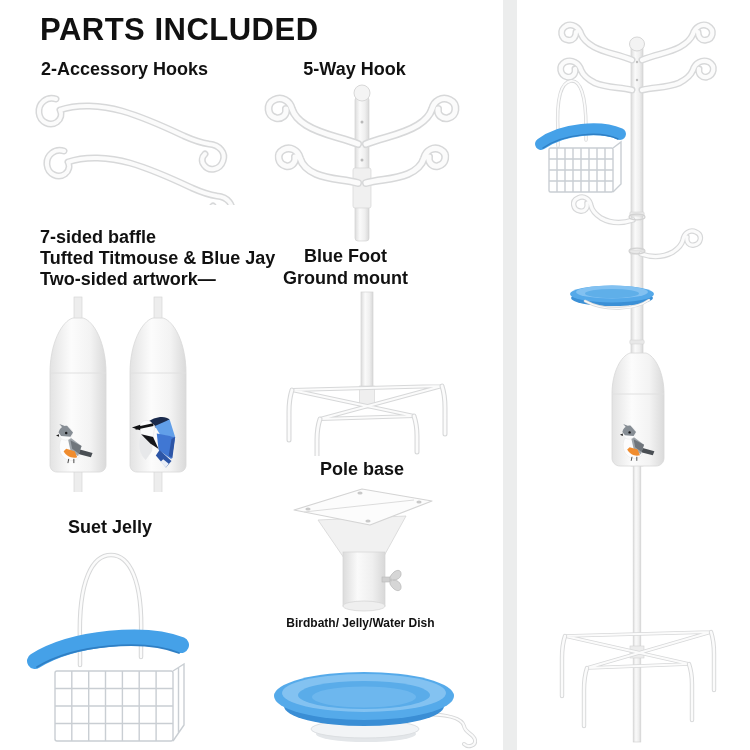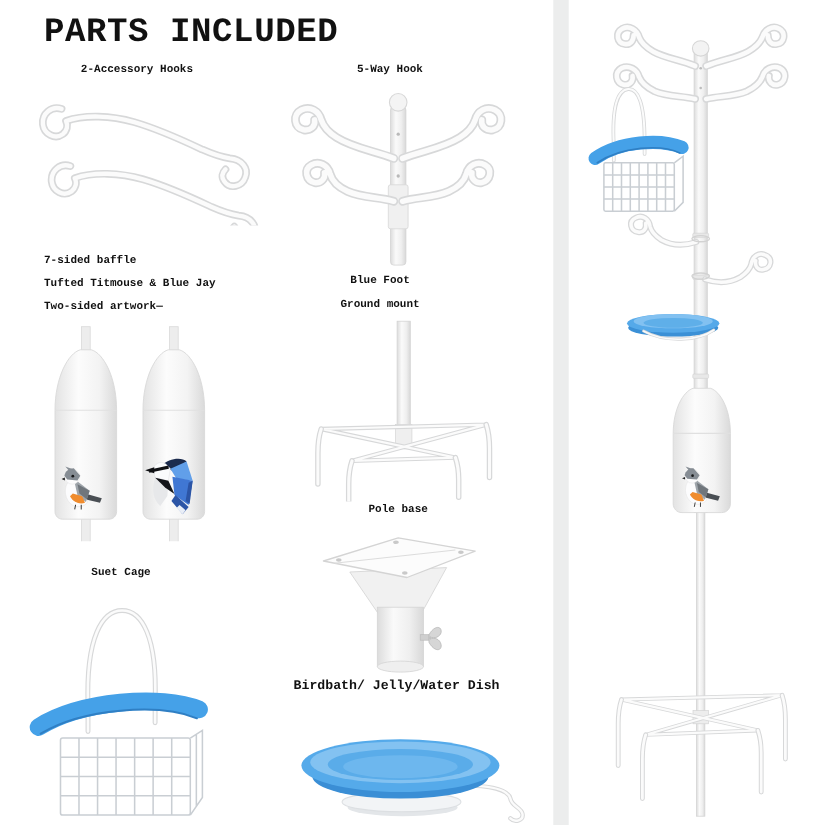--- a/index.html
+++ b/index.html
@@ -1,19 +1,19 @@
 <!DOCTYPE html>
 <html style="--text-color: #111111; --accent-blue: #45a1e8; --accent-blue-dark: #2f7fc4; --accent-blue-light: #82c1f1; --wire-gray: #d7d8d9; --divider-gray: #eceded; --titmouse-orange: #f08c2e; --jay-blue: #4077d3;"><head>
 <meta charset="utf-8">
 <style>
   html,body{margin:0;padding:0;background:#fff;}
   .page{position:relative;width:726px;height:750px;background:#fff;overflow:hidden;
-        font-family:Liberation Mono, monospace;}
+        font-family:Liberation Sans, sans-serif;}
   .abs{position:absolute;}
-  .lbl{position:absolute;font-weight:700;font-size:10px;line-height:1.38;
+  .lbl{position:absolute;font-weight:700;font-size:18px;line-height:1.38;
        color:var(--text-color,#111);text-align:center;white-space:nowrap;}
   .lbl-left{text-align:left;}
   h1.title{position:absolute;left:40px;top:12px;margin:0;font-size:31px;letter-spacing:.5px;
        font-weight:700;color:var(--text-color,#111);}
   .divider{position:absolute;left:503px;top:0;width:14px;height:750px;
        background:var(--divider-gray,#eceded);}
   
   .wo{fill:none;stroke:var(--wire-gray,#d7d8d9);stroke-linecap:round;stroke-linejoin:round;}
   .wi{fill:none;stroke:#fbfbfb;stroke-linecap:round;stroke-linejoin:round;}
   .shell{fill:url(#gbaffle);stroke:#d8d8d8;stroke-width:.8;}
@@ -145,21 +145,21 @@
       <rect class="pole" x="99" y="4" width="12" height="114"></rect>
       <rect x="97.5" y="98" width="15" height="22" fill="#efefef" stroke="#d3d3d3" stroke-width=".6"></rect>
       <g>
         <path class="wo" stroke-width="4" d="M30 102 L180 98 M30 102 L152 128 M180 98 L58 131 M58 131 L152 128"></path>
         <path class="wi" stroke-width="2" d="M30 102 L180 98 M30 102 L152 128 M180 98 L58 131 M58 131 L152 128"></path>
         <path class="wo" stroke-width="5" d="M30 102 C 28 108 27 116 27 124 L27 152 M180 98 C 182 104 183 112 183 120 L183 146 M58 131 C 56 137 55 145 55 152 L55 168 M152 128 C 154 134 155 142 155 148 L155 164"></path>
         <path class="wi" stroke-width="2.8" d="M30 102 C 28 108 27 116 27 124 L27 152 M180 98 C 182 104 183 112 183 120 L183 146 M58 131 C 56 137 55 145 55 152 L55 168 M152 128 C 154 134 155 142 155 148 L155 164"></path>
       </g>
     </svg>
 
-    <div class="lbl" style="left:35px;top:515px;width:150px">Suet Cage</div>
+    <div class="lbl" style="left:35px;top:515px;width:150px">Suet Jelly</div>
     <svg class="abs" style="left:25px;top:543px" width="172" height="207" viewBox="0 0 172 207">
       <g>
         <path class="wo" stroke-width="4.5" d="M55 122 L55 98 C 53 36 68 12 86 12 C 104 12 118 36 116 94 L116 114"></path>
         <path class="wi" stroke-width="2.4" d="M55 122 L55 98 C 53 36 68 12 86 12 C 104 12 118 36 116 94 L116 114"></path>
       </g>
       <path class="blue-stroke" stroke-width="16" d="M10 118 C 48 94 122 88 156 102"></path>
       <path class="blue-dark-stroke" stroke-width="1.8" d="M12 124 C 50 101 120 96 154 110"></path>
       <g class="grid">
         <rect x="30" y="128" width="118" height="70" rx="2"></rect>
         <path d="M46.8 128 V198 M63.7 128 V198 M80.5 128 V198 M97.4 128 V198 M114.2 128 V198 M131.1 128 V198"></path>

